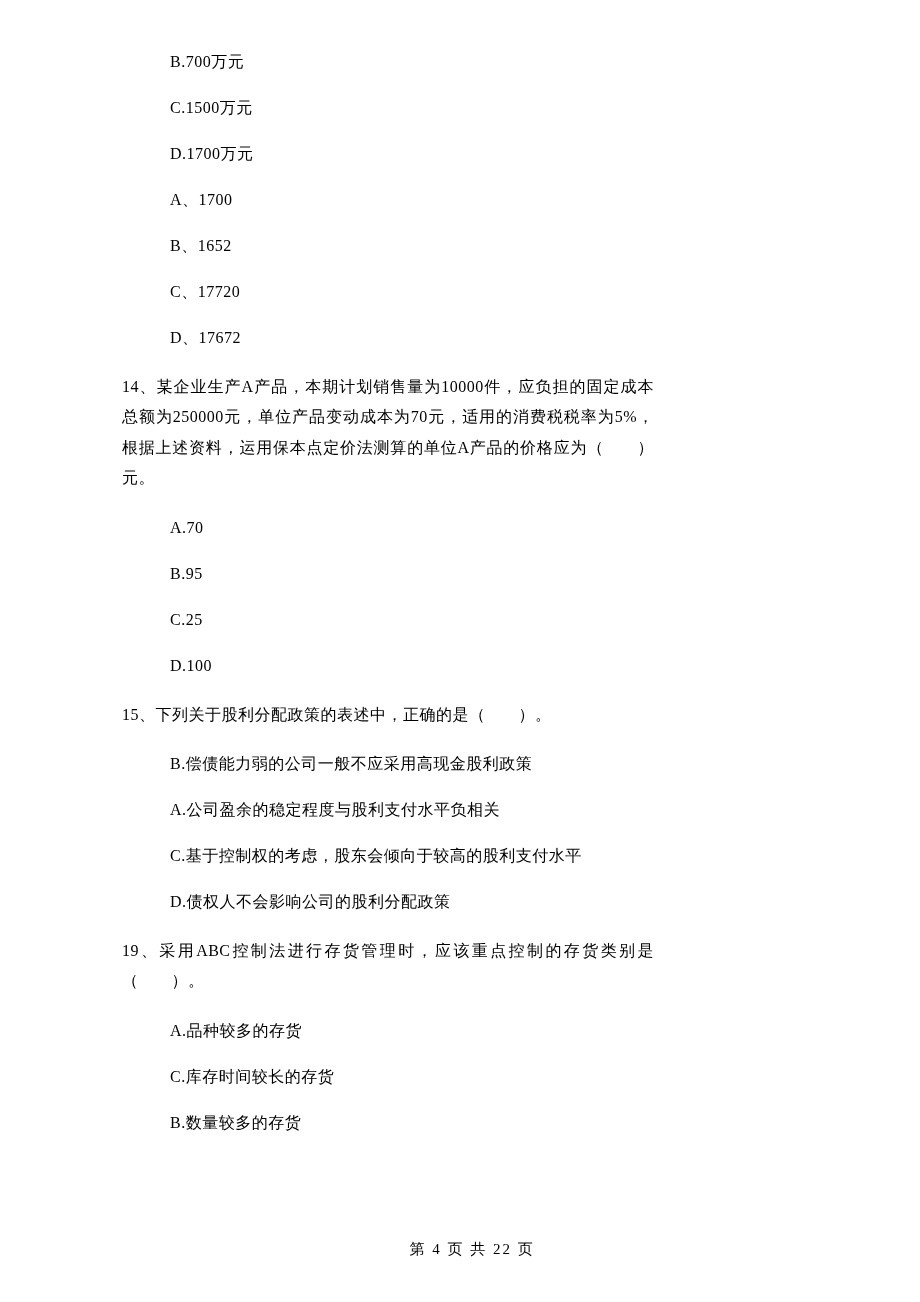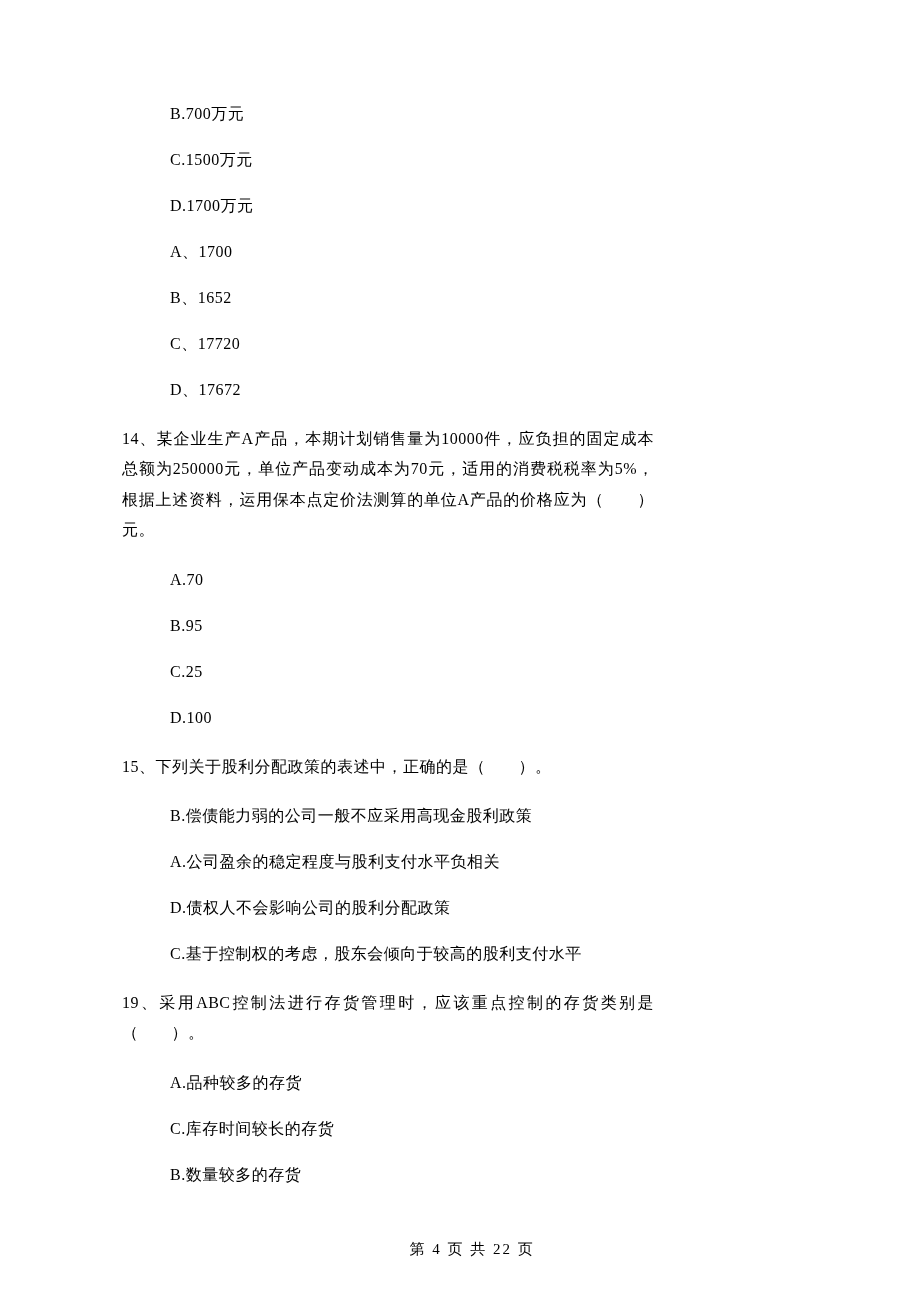--- a/index.html
+++ b/index.html
@@ -8,21 +8,21 @@
     background: #ffffff;
     font-family: "SimSun", "宋体", serif;
     font-size: 16px;
     color: #000000;
     line-height: 1.5;
     width: 920px;
   }
   .page {
     width: 776px;
     min-height: 1302px;
-    padding: 102px 122px 30px 122px;
+    padding: 50px 122px 30px 122px;
     box-sizing: border-box;
     position: relative;
     border-radius: 14px;
   }
   .opt {
     margin: 0 0 22px 48px;
     letter-spacing: 0.5px;
   }
   .q {
     margin: 0 0 22px 0;
@@ -56,22 +56,22 @@
 
   <p class="q">14、某企业生产A产品，本期计划销售量为10000件，应负担的固定成本总额为250000元，单位产品变动成本为70元，适用的消费税税率为5%，根据上述资料，运用保本点定价法测算的单位A产品的价格应为（　　）元。</p>
   <p class="opt">A.70</p>
   <p class="opt">B.95</p>
   <p class="opt">C.25</p>
   <p class="opt">D.100</p>
 
   <p class="q">15、下列关于股利分配政策的表述中，正确的是（　　）。</p>
   <p class="opt">B.偿债能力弱的公司一般不应采用高现金股利政策</p>
   <p class="opt">A.公司盈余的稳定程度与股利支付水平负相关</p>
+  <p class="opt">C.基于控制权的考虑，股东会倾向于较高的股利支付水平</p>
   <p class="opt">D.债权人不会影响公司的股利分配政策</p>
-  <p class="opt">C.基于控制权的考虑，股东会倾向于较高的股利支付水平</p>
 
   <p class="q">19、采用ABC控制法进行存货管理时，应该重点控制的存货类别是（　　）。</p>
   <p class="opt">A.品种较多的存货</p>
   <p class="opt">C.库存时间较长的存货</p>
   <p class="opt">B.数量较多的存货</p>
 
   <div class="footer">第 4 页 共 22 页</div>
 </div>
 
 </body></html>

